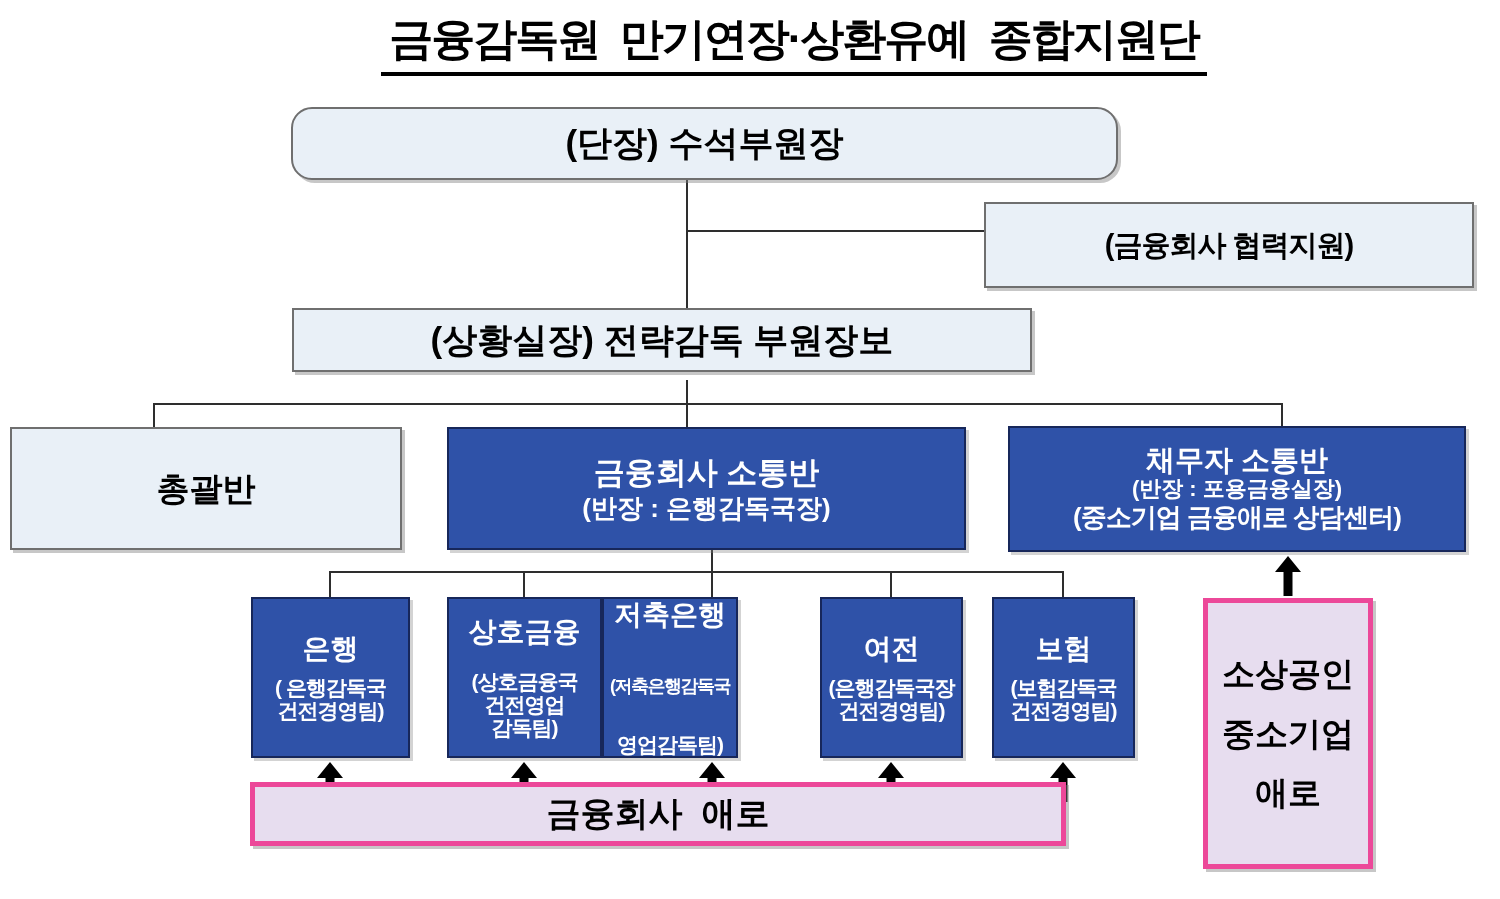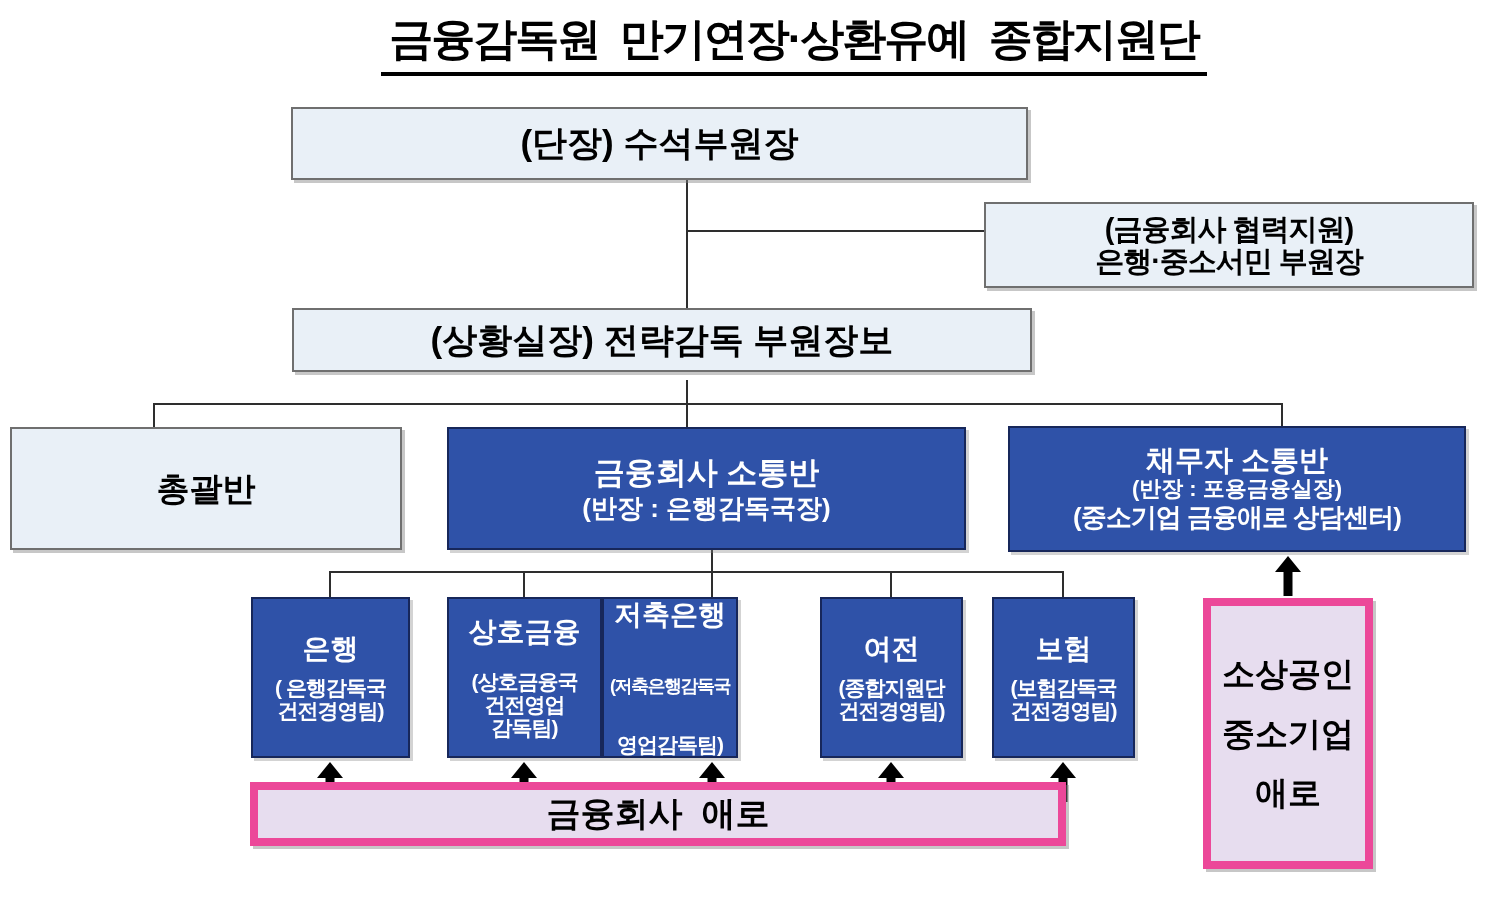--- a/index.html
+++ b/index.html
@@ -13,23 +13,23 @@
     display:inline-block;font-size:44px;font-weight:800;letter-spacing:-2px;
     border-bottom:4px solid #000;padding:0 8px 3px;white-space:pre;color:#000;
   }
   
   .box{
     position:absolute;box-sizing:border-box;display:flex;flex-direction:column;
     align-items:center;justify-content:center;text-align:center;
   }
   .light{background:#E9F0F7;border:2px solid #6f6f6f;box-shadow:3px 3px 0 rgba(130,130,130,.45);}
   .blue{background:#2F52A8;border:2px solid #17275a;color:#fff;box-shadow:3px 3px 0 rgba(130,130,130,.35);}
-  .pink{background:#E7DDEF;border:8px solid #ec4899;box-shadow:3px 3px 0 rgba(130,130,130,.45);}
+  .pink{background:#E7DDEF;border:5px solid #ec4899;box-shadow:3px 3px 0 rgba(130,130,130,.45);}
   
-  #box-leader{left:291px;top:107px;width:737px;height:73px;font-size:35px;}
+  #box-leader{left:291px;top:107px;width:827px;height:73px;font-size:35px;border-radius:21px;}
   #box-coop{left:984px;top:202px;width:490px;height:86px;font-size:29px;line-height:1.12;letter-spacing:-1px;}
   #box-situation{left:292px;top:308px;width:740px;height:64px;font-size:35px;}
   #box-general{left:10px;top:427px;width:392px;height:123px;}
   #box-general .t1{font-size:33px;line-height:1.25;}
   #box-general .t2{font-size:28px;line-height:1.2;}
   #box-fincomm{left:447px;top:427px;width:519px;height:123px;}
   #box-fincomm .t1{font-size:31px;line-height:1.3;}
   #box-fincomm .t2{font-size:26px;line-height:1.15;}
   #box-debtor{left:1008px;top:426px;width:458px;height:126px;}
   #box-debtor .t1{font-size:29px;line-height:1.1;}
@@ -76,21 +76,20 @@
   <div class="line" style="left:711px;top:571px;width:2px;height:26px;"></div>
   <div class="line" style="left:890px;top:571px;width:2px;height:26px;"></div>
   <div class="line" style="left:1062px;top:571px;width:2px;height:26px;"></div>
 
   <div class="box light" id="box-leader">
     <span>(단장) 수석부원장</span>
   </div>
 
   <div class="box light" id="box-coop">
     <span>(금융회사 협력지원)</span>
-    <span>은행·중소서민 부원장</span>
   </div>
 
   <div class="box light" id="box-situation">
     <span>(상황실장) 전략감독 부원장보</span>
   </div>
 
   <div class="box light" id="box-general">
     <span class="t1">총괄반</span>
   </div>
 
@@ -119,21 +118,21 @@
   </div>
 
   <div class="box blue sector" id="sector-savings">
     <span class="t1">저축은행</span>
     <span class="t2 narrow">(저축은행감독국</span>
     <span class="t2">영업감독팀)</span>
   </div>
 
   <div class="box blue sector" id="sector-credit">
     <span class="t1">여전</span>
-    <span class="t2">(종합지원단</span>
+    <span class="t2">(은행감독국장</span>
     <span class="t2">건전경영팀)</span>
   </div>
 
   <div class="box blue sector" id="sector-insurance">
     <span class="t1">보험</span>
     <span class="t2">(보험감독국</span>
     <span class="t2">건전경영팀)</span>
   </div>
 
   <div class="arrow" style="left:317px;top:762px;">

